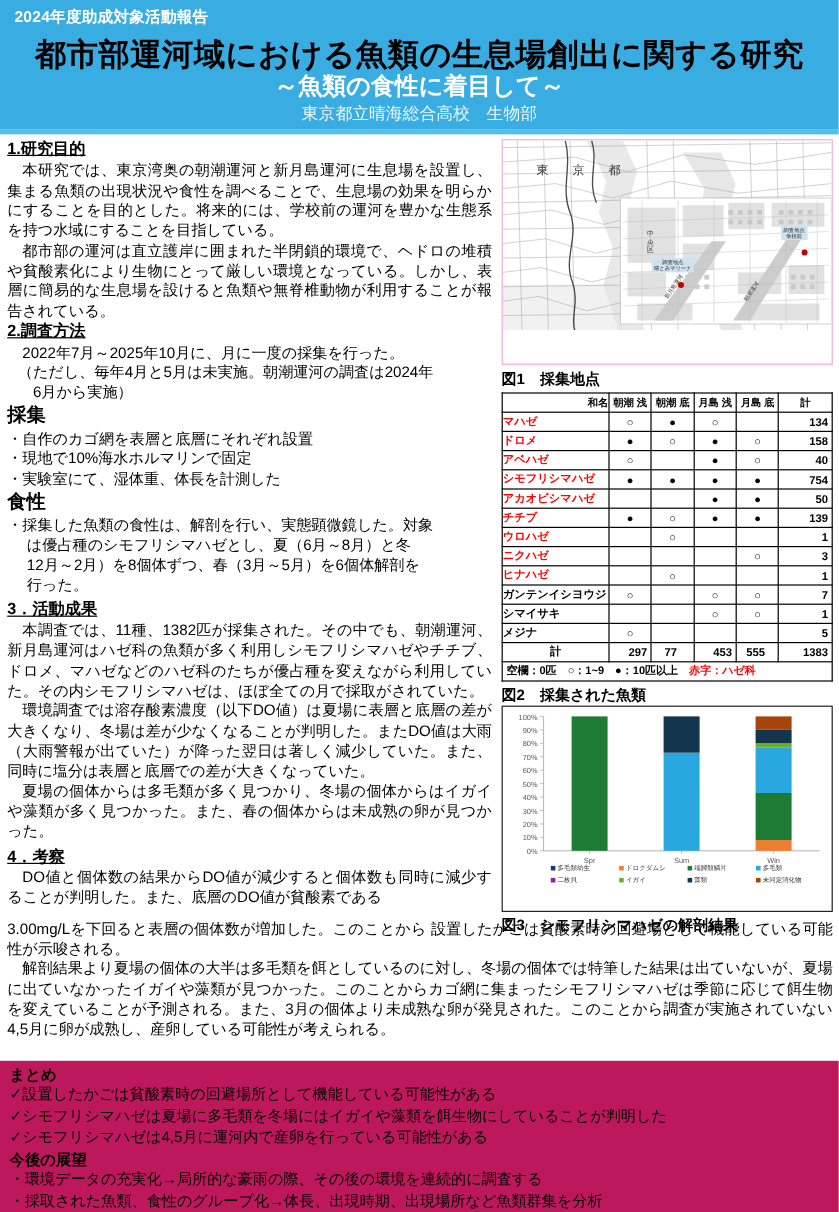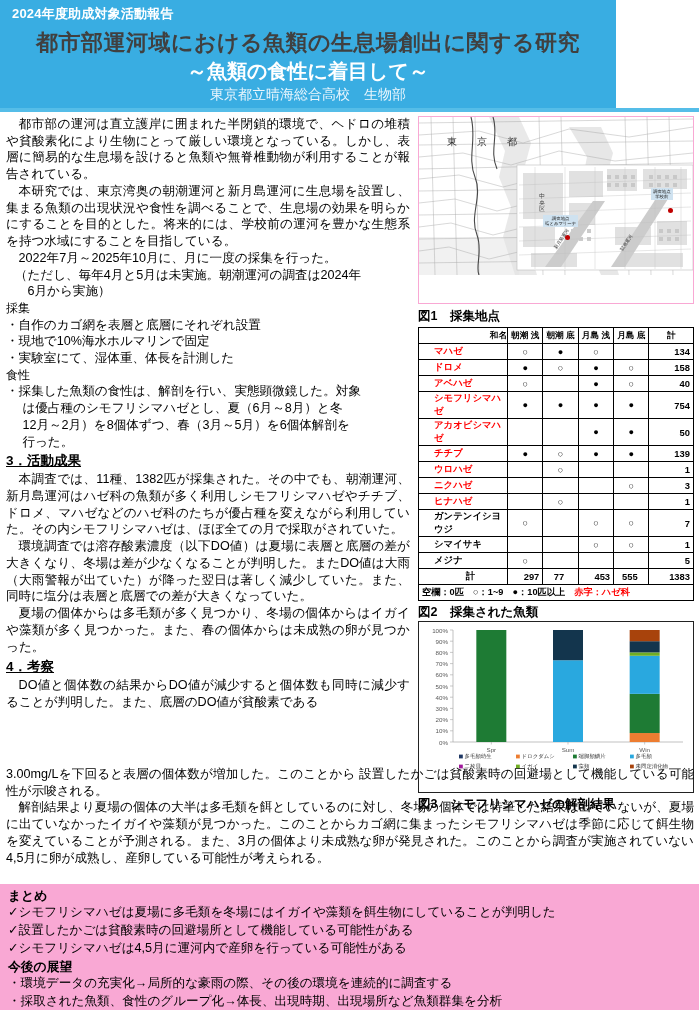--- a/index.html
+++ b/index.html
@@ -6,34 +6,34 @@
   body{
     width:699px;height:1010px;
     background:#ffffff;
     font-family:"Liberation Sans","DejaVu Sans",sans-serif;
     color:#000;
     overflow:hidden;
     position:relative;
   }
   
   #header{
-    width:616px;height:108px;
+    width:699px;height:108px;
     background:#39ADE2;
     position:relative;
     box-sizing:border-box;
   }
   #header .kicker{
     position:absolute;left:12px;top:5px;
     font-size:13px;font-weight:bold;color:#ffffff;
     letter-spacing:.2px;
   }
   #header .title1{
     position:absolute;left:0;right:0;top:28px;
     text-align:center;
-    font-size:22px;font-weight:bold;color:#404040;
+    font-size:26px;font-weight:bold;color:#000000;
     letter-spacing:.5px;
   }
   #header .title2{
     position:absolute;left:0;right:0;top:58px;
     text-align:center;
     font-size:20px;font-weight:bold;color:#ffffff;
   }
   #header .affil{
     position:absolute;left:0;right:0;top:86px;
     text-align:center;
@@ -53,21 +53,21 @@
   #rightcol{
     position:absolute;left:418px;top:0;width:276px;
   }
 
   .h2{
     font-size:13.5px;font-weight:bold;
     text-decoration:underline;
     margin:0 0 1px 0;line-height:1.25;
   }
   .h3{
-    font-size:12px;font-weight:normal;
+    font-size:16px;font-weight:bold;
     margin:1px 0 0 0;line-height:1.3;
   }
   .para{
     font-size:12.6px;line-height:1.33;
     margin:0 0 0 0;
     text-align:justify;
     text-indent:1em;
   }
   .para.noind{text-indent:0;}
   .bullet{
@@ -129,21 +129,21 @@
   #fishtable th,#fishtable td{
     border:1px solid #000;
     padding:0;
     height:15px;
     text-align:center;
     vertical-align:middle;
     font-weight:normal;
   }
   #fishtable th{font-weight:bold;font-size:8.6px;}
   #fishtable td.name{
-    text-align:left;padding-left:15px;font-weight:bold;font-size:9.4px;
+    text-align:left;padding-left:0;font-weight:bold;font-size:9.4px;
   }
   #fishtable td.name.haze{color:#FF0000;}
   #fishtable td.num{text-align:right;padding-right:3px;font-weight:bold;font-size:9.4px;}
   #fishtable tr.total td{font-weight:bold;font-size:9.4px;}
   #fishtable tr.total td.name{text-align:center;}
   #tablelegend{
     border:1px solid #000;border-top:0;
     width:276px;box-sizing:border-box;
     font-size:9.2px;font-weight:bold;
     padding:1px 3px;
@@ -163,44 +163,46 @@
 
   
   #widetext{
     position:absolute;top:766px;left:6px;width:688px;
   }
   #widetext .para{font-size:12.6px;line-height:1.33;}
 
   
   #summary{
     position:absolute;left:0;top:884px;width:699px;height:126px;
-    background:#f9a8d4;
+    background:#be185d;
     box-sizing:border-box;
     padding:3px 8px 0 8px;
   }
   #summary .sh{font-size:12.8px;font-weight:bold;line-height:1.35;}
   #summary .sline{font-size:12.6px;line-height:1.42;}
 </style>
 </head>
 <body>
 
 <div id="header">
   <div class="kicker">2024年度助成対象活動報告</div>
   <div class="title1">都市部運河域における魚類の生息場創出に関する研究</div>
   <div class="title2">～魚類の食性に着目して～</div>
   <div class="affil">東京都立晴海総合高校　生物部</div>
 </div>
 <div id="headerline"></div>
 
 <div id="cols">
 
   <div id="leftcol">
+    <div class="h2">1.研究目的</div>
+    <div class="para">本研究では、東京湾奥の朝潮運河と新月島運河に生息場を設置し、集まる魚類の出現状況や食性を調べることで、生息場の効果を明らかにすることを目的とした。将来的には、学校前の運河を豊かな生態系を持つ水域にすることを目指している。</div>
     <div class="para">都市部の運河は直立護岸に囲まれた半閉鎖的環境で、ヘドロの堆積や貧酸素化により生物にとって厳しい環境となっている。しかし、表層に簡易的な生息場を設けると魚類や無脊椎動物が利用することが報告されている。</div>
-    <div class="para">本研究では、東京湾奥の朝潮運河と新月島運河に生息場を設置し、集まる魚類の出現状況や食性を調べることで、生息場の効果を明らかにすることを目的とした。将来的には、学校前の運河を豊かな生態系を持つ水域にすることを目指している。</div>
-
+
+    <div class="h2">2.調査方法</div>
     <div class="para">2022年7月～2025年10月に、月に一度の採集を行った。</div>
     <div class="subnote">（ただし、毎年4月と5月は未実施。朝潮運河の調査は2024年</div>
     <div class="subnote" style="padding-left:1.7em">6月から実施）</div>
 
     <div class="h3">採集</div>
     <div class="bullet">・自作のカゴ網を表層と底層にそれぞれ設置</div>
     <div class="bullet">・現地で10%海水ホルマリンで固定</div>
     <div class="bullet">・実験室にて、湿体重、体長を計測した</div>
 
     <div class="h3">食性</div>
@@ -538,20 +540,20 @@
   </div>
 </div>
 
 <div id="widetext">
   <div class="para noind">3.00mg/Lを下回ると表層の個体数が増加した。このことから 設置したかごは貧酸素時の回避場として機能している可能性が示唆される。</div>
   <div class="para">解剖結果より夏場の個体の大半は多毛類を餌としているのに対し、冬場の個体では特筆した結果は出ていないが、夏場に出ていなかったイガイや藻類が見つかった。このことからカゴ網に集まったシモフリシマハゼは季節に応じて餌生物を変えていることが予測される。また、3月の個体より未成熟な卵が発見された。このことから調査が実施されていない4,5月に卵が成熟し、産卵している可能性が考えられる。</div>
 </div>
 
 <div id="summary">
   <div class="sh">まとめ</div>
+  <div class="sline">✓設置したかごは貧酸素時の回避場所として機能している可能性がある</div>
   <div class="sline">✓シモフリシマハゼは夏場に多毛類を冬場にはイガイや藻類を餌生物にしていることが判明した</div>
-  <div class="sline">✓設置したかごは貧酸素時の回避場所として機能している可能性がある</div>
   <div class="sline">✓シモフリシマハゼは4,5月に運河内で産卵を行っている可能性がある</div>
   <div class="sh">今後の展望</div>
   <div class="sline">・環境データの充実化→局所的な豪雨の際、その後の環境を連続的に調査する</div>
   <div class="sline">・採取された魚類、食性のグループ化→体長、出現時期、出現場所など魚類群集を分析</div>
 
 </div>
 
 </body></html>

